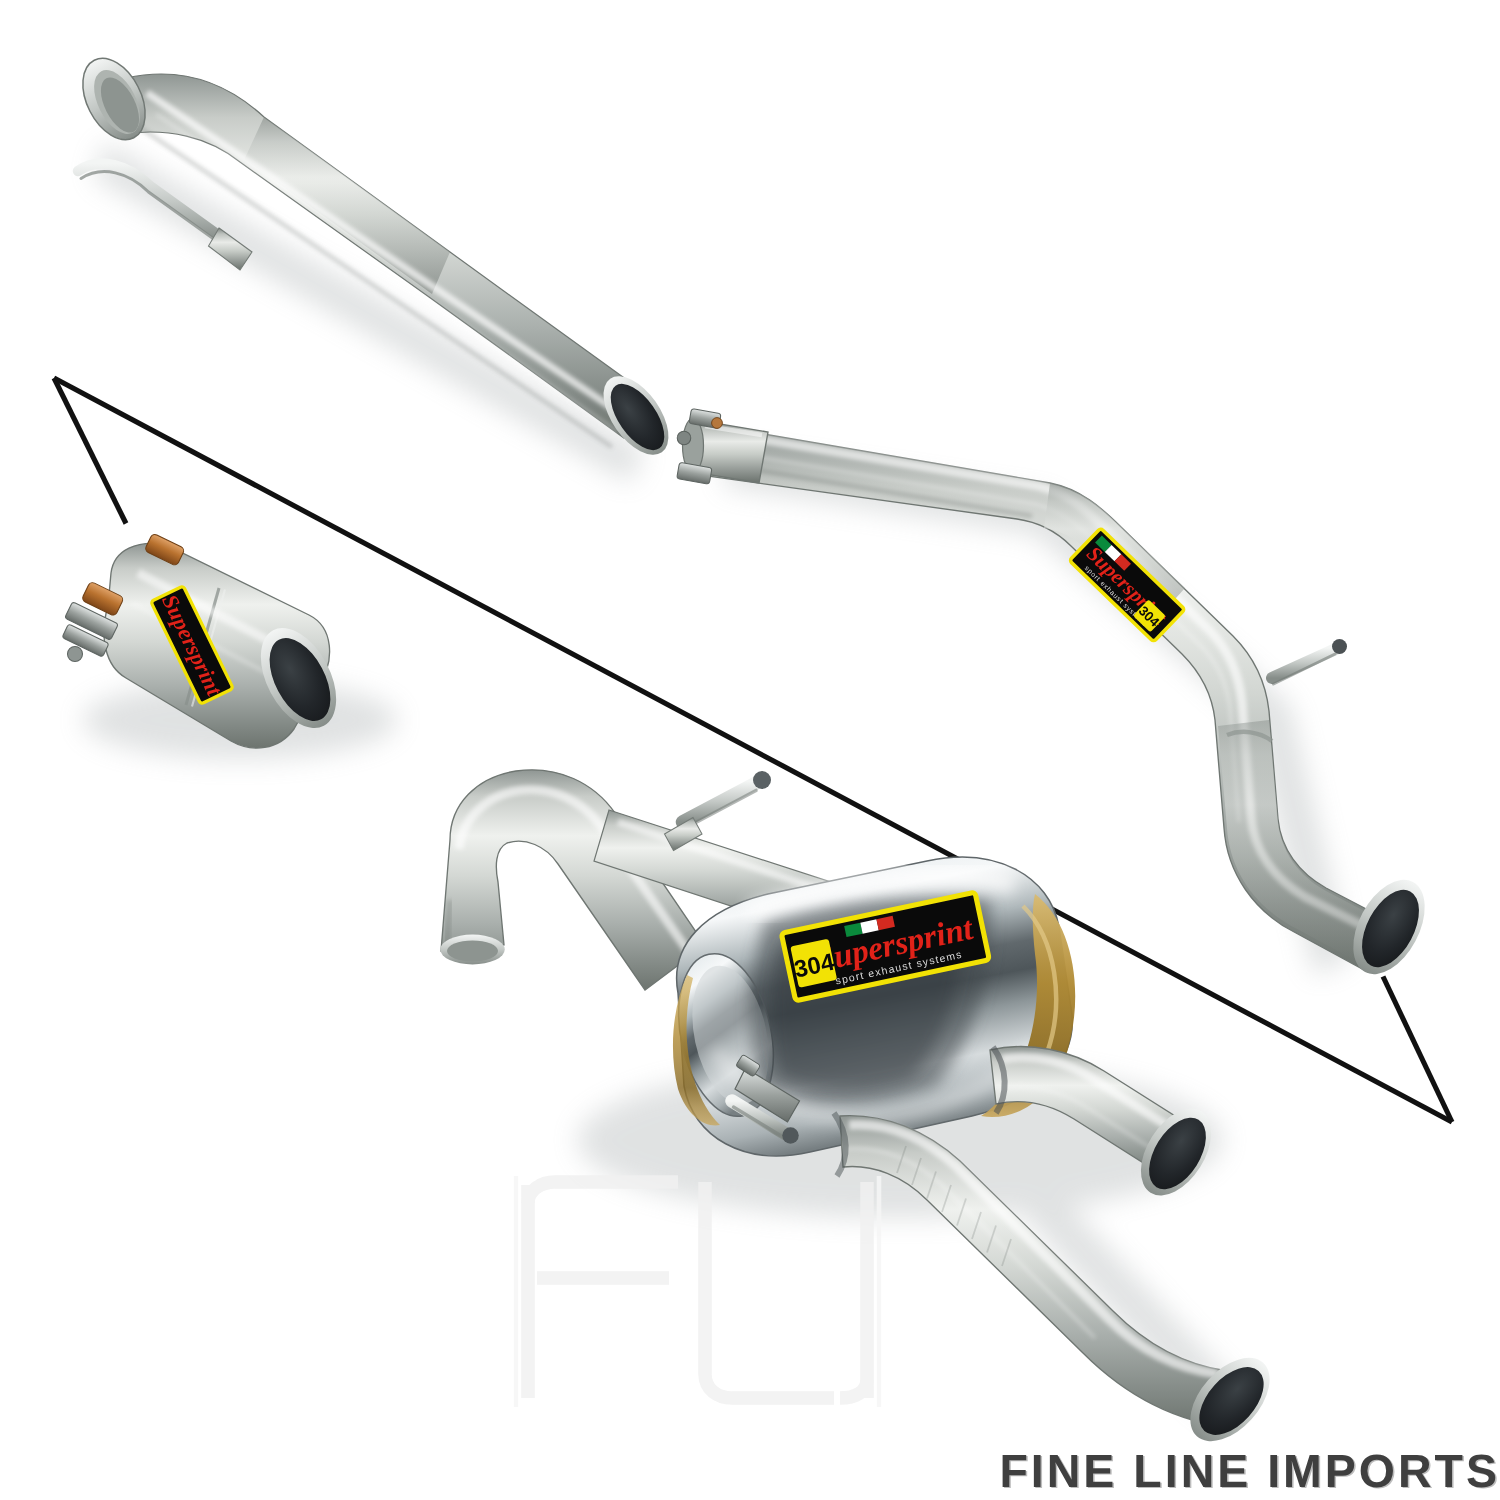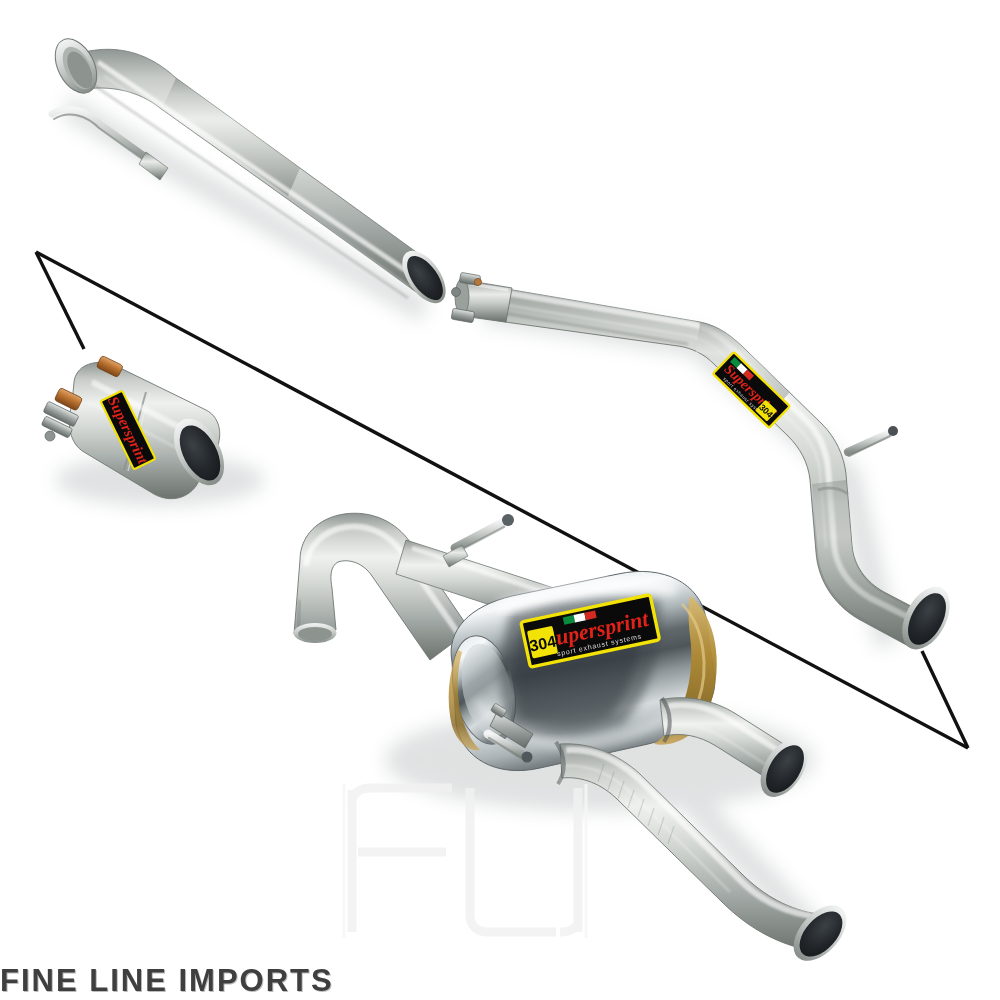--- a/index.html
+++ b/index.html
@@ -6,21 +6,21 @@
   html,body{margin:0;padding:0;background:#fff;}
   body{font-family:"Liberation Sans",sans-serif;}
   #stage{position:relative;width:1000px;height:1000px;background:#ffffff;overflow:hidden;}
   #stage svg{position:absolute;left:0;top:0;width:1000px;height:1000px;}
 
   
   .wm-wrap{position:absolute;left:0;bottom:4px;width:1000px;text-align:center;pointer-events:none;}
   .wm-text{
     font-family:"Liberation Sans",sans-serif;
     font-weight:bold;font-size:31px;letter-spacing:2.0px;
-    color:#3f3f3f;text-align:left;line-height:1;
+    color:#3f3f3f;text-align:right;line-height:1;
     margin-top:-6px;
     text-shadow:1px 1px 0 #bdbdbd;
   }
 </style>
 </head>
 <body>
 
 <div id="stage">
 
   <svg viewBox="0 0 1000 1000" xmlns="http://www.w3.org/2000/svg">

